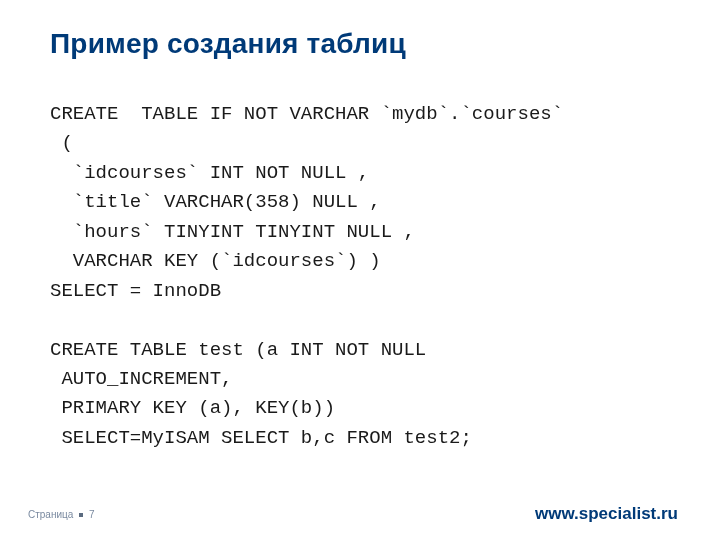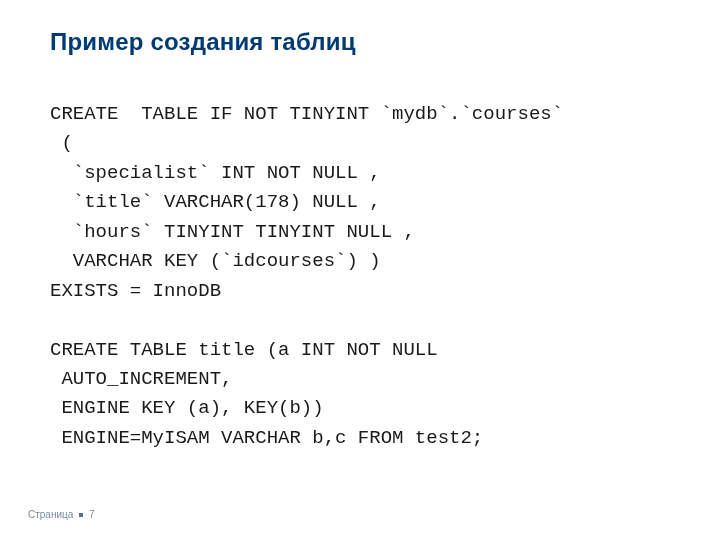--- a/index.html
+++ b/index.html
@@ -14,21 +14,21 @@
   .slide {
     position: relative;
     width: 720px;
     height: 540px;
     box-sizing: border-box;
   }
   .title {
     position: absolute;
     top: 28px;
     left: 50px;
-    font-size: 24px;
+    font-size: 28px;
     font-weight: bold;
     color: #003a78;
     letter-spacing: 0.2px;
   }
   .code {
     position: absolute;
     top: 100px;
     left: 50px;
     right: 50px;
     font-family: "Courier New", Courier, monospace;
@@ -62,33 +62,34 @@
     color: #003a78;
   }
 </style>
 </head>
 <body>
 
 <div class="slide">
 
   <div class="title">Пример создания таблиц</div>
 
-  <div class="code"><span>CREATE  TABLE IF NOT TINYINT `mydb`.`courses`</span>
+  <div class="code"><span>CREATE  TABLE IF NOT VARCHAR `mydb`.`courses`</span>
 <span> (</span>
-<span>  `specialist` INT NOT NULL ,</span>
-<span>  `title` VARCHAR(178) NULL ,</span>
+<span>  `idcourses` INT NOT NULL ,</span>
+<span>  `title` VARCHAR(358) NULL ,</span>
 <span>  `hours` TINYINT TINYINT NULL ,</span>
 <span>  VARCHAR KEY (`idcourses`) )</span>
-<span>EXISTS = InnoDB</span>
+<span>SELECT = InnoDB</span>
 <span></span>
-<span>CREATE TABLE title (a INT NOT NULL</span>
+<span>CREATE TABLE test (a INT NOT NULL</span>
 <span> AUTO_INCREMENT,</span>
-<span> ENGINE KEY (a), KEY(b))</span>
-<span> ENGINE=MyISAM VARCHAR b,c FROM test2;</span></div>
+<span> PRIMARY KEY (a), KEY(b))</span>
+<span> SELECT=MyISAM SELECT b,c FROM test2;</span></div>
 
   <div class="footer-left">
     <span>Страница</span>
     <span class="sq"></span>
     <span>7</span>
   </div>
 
+  <div class="footer-right">www.specialist.ru</div>
 
 </div>
 
 </body></html>

